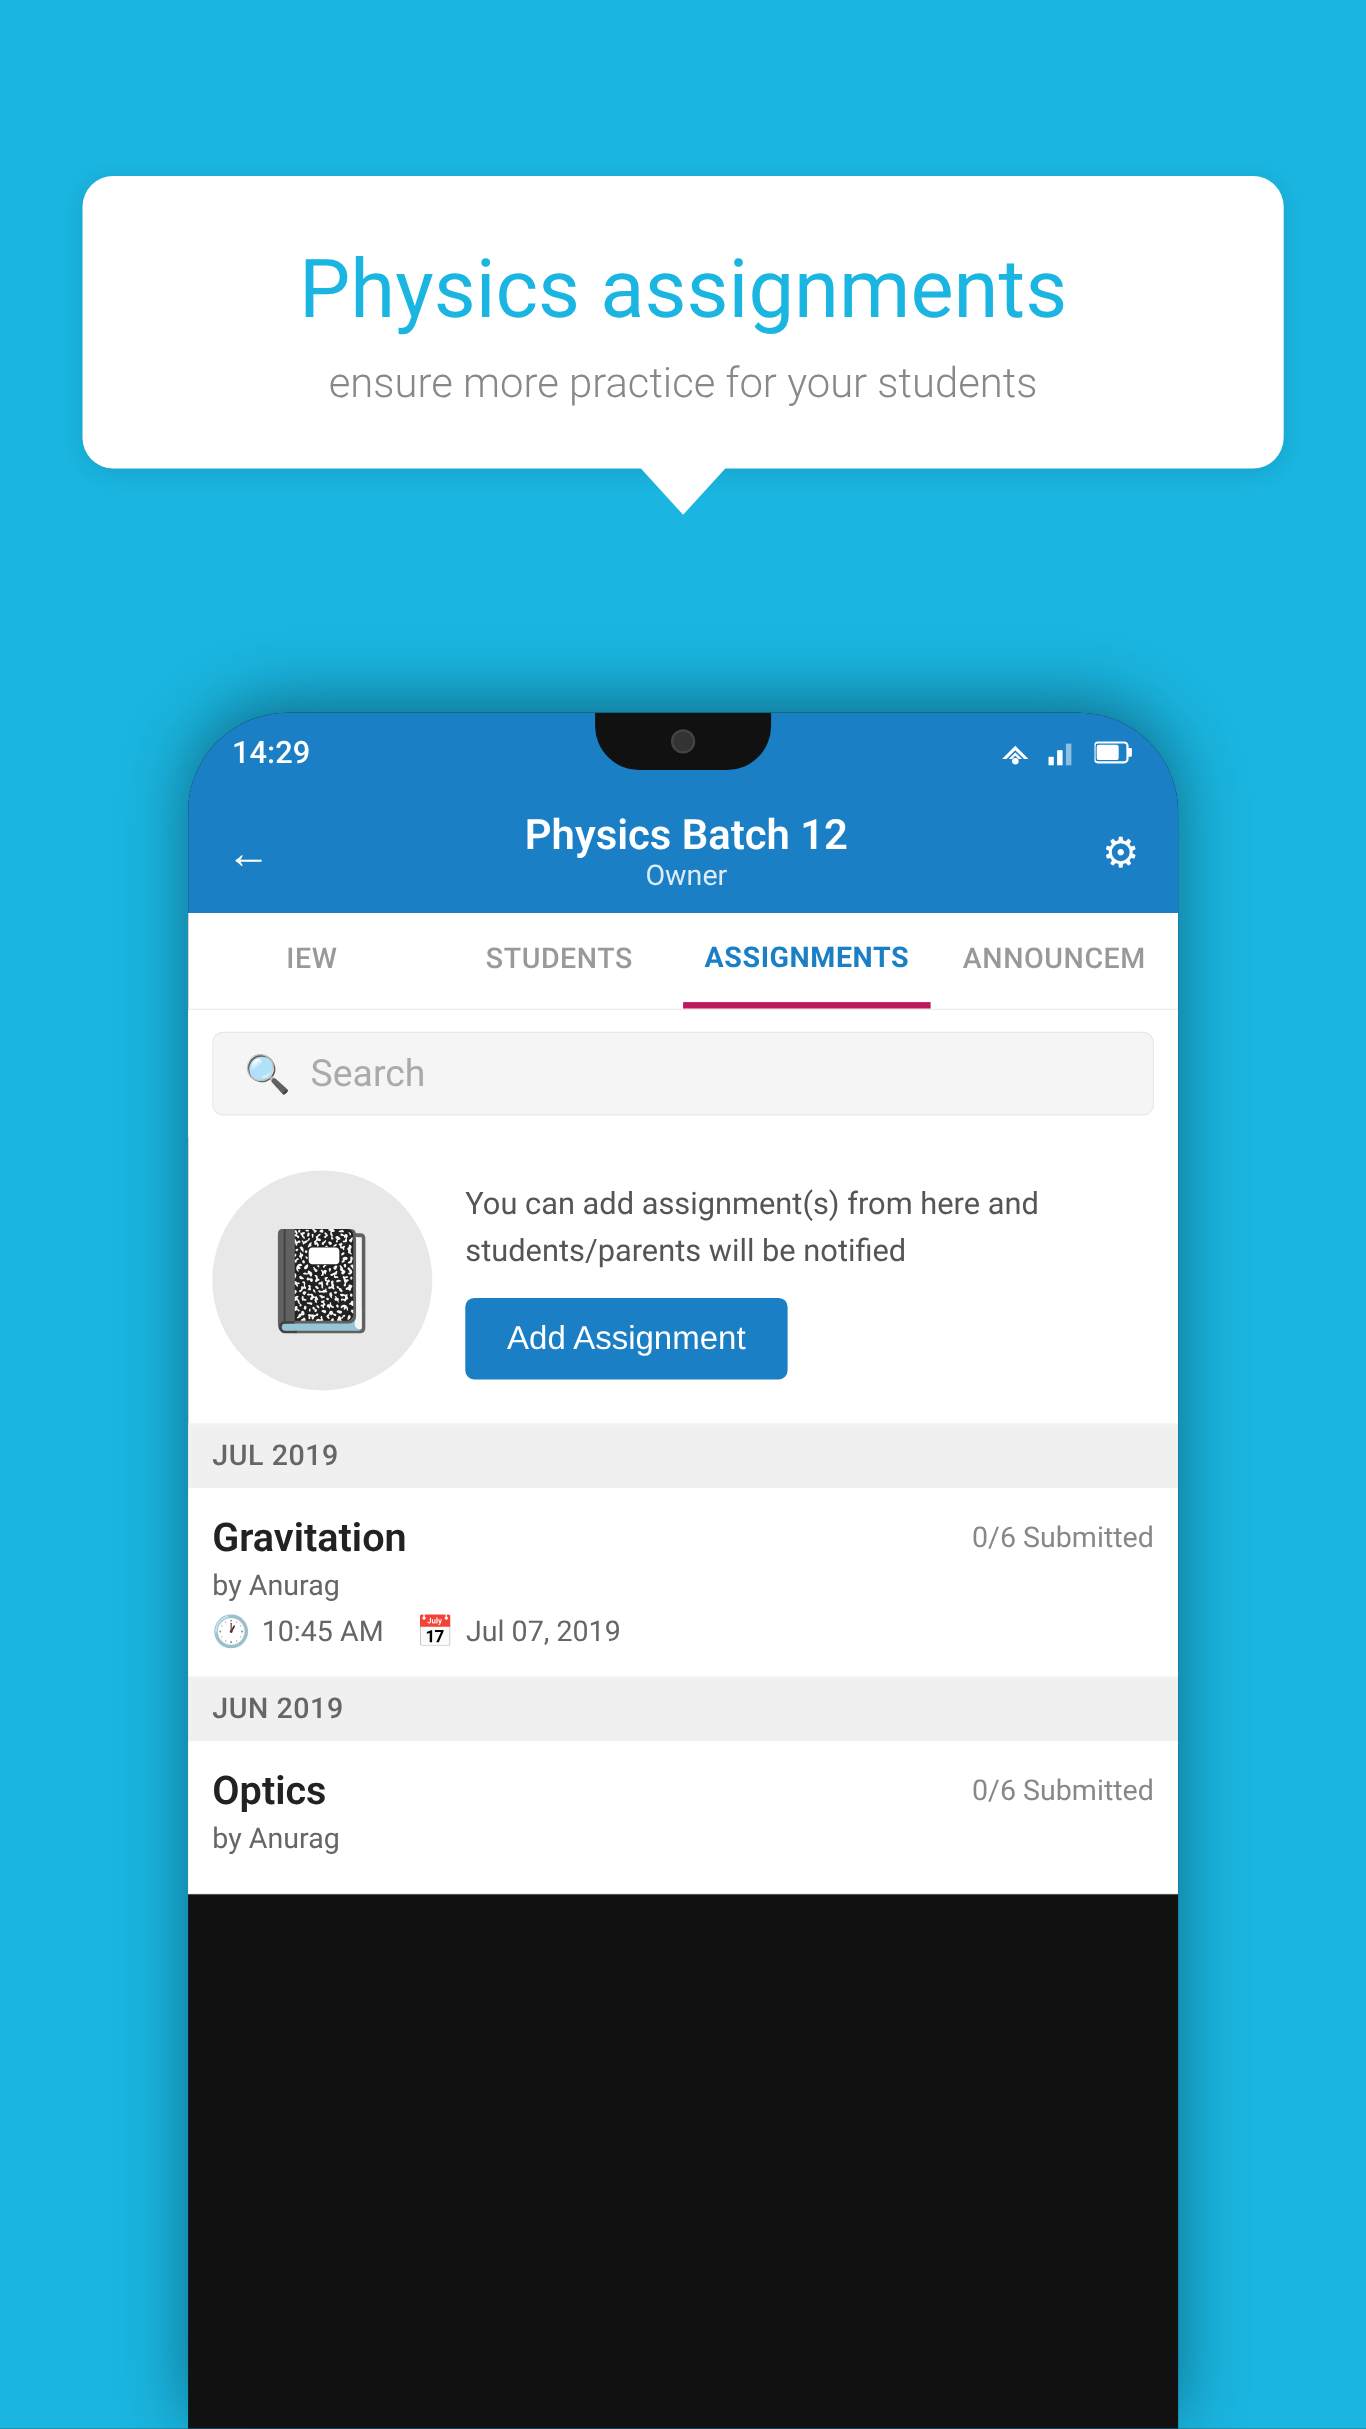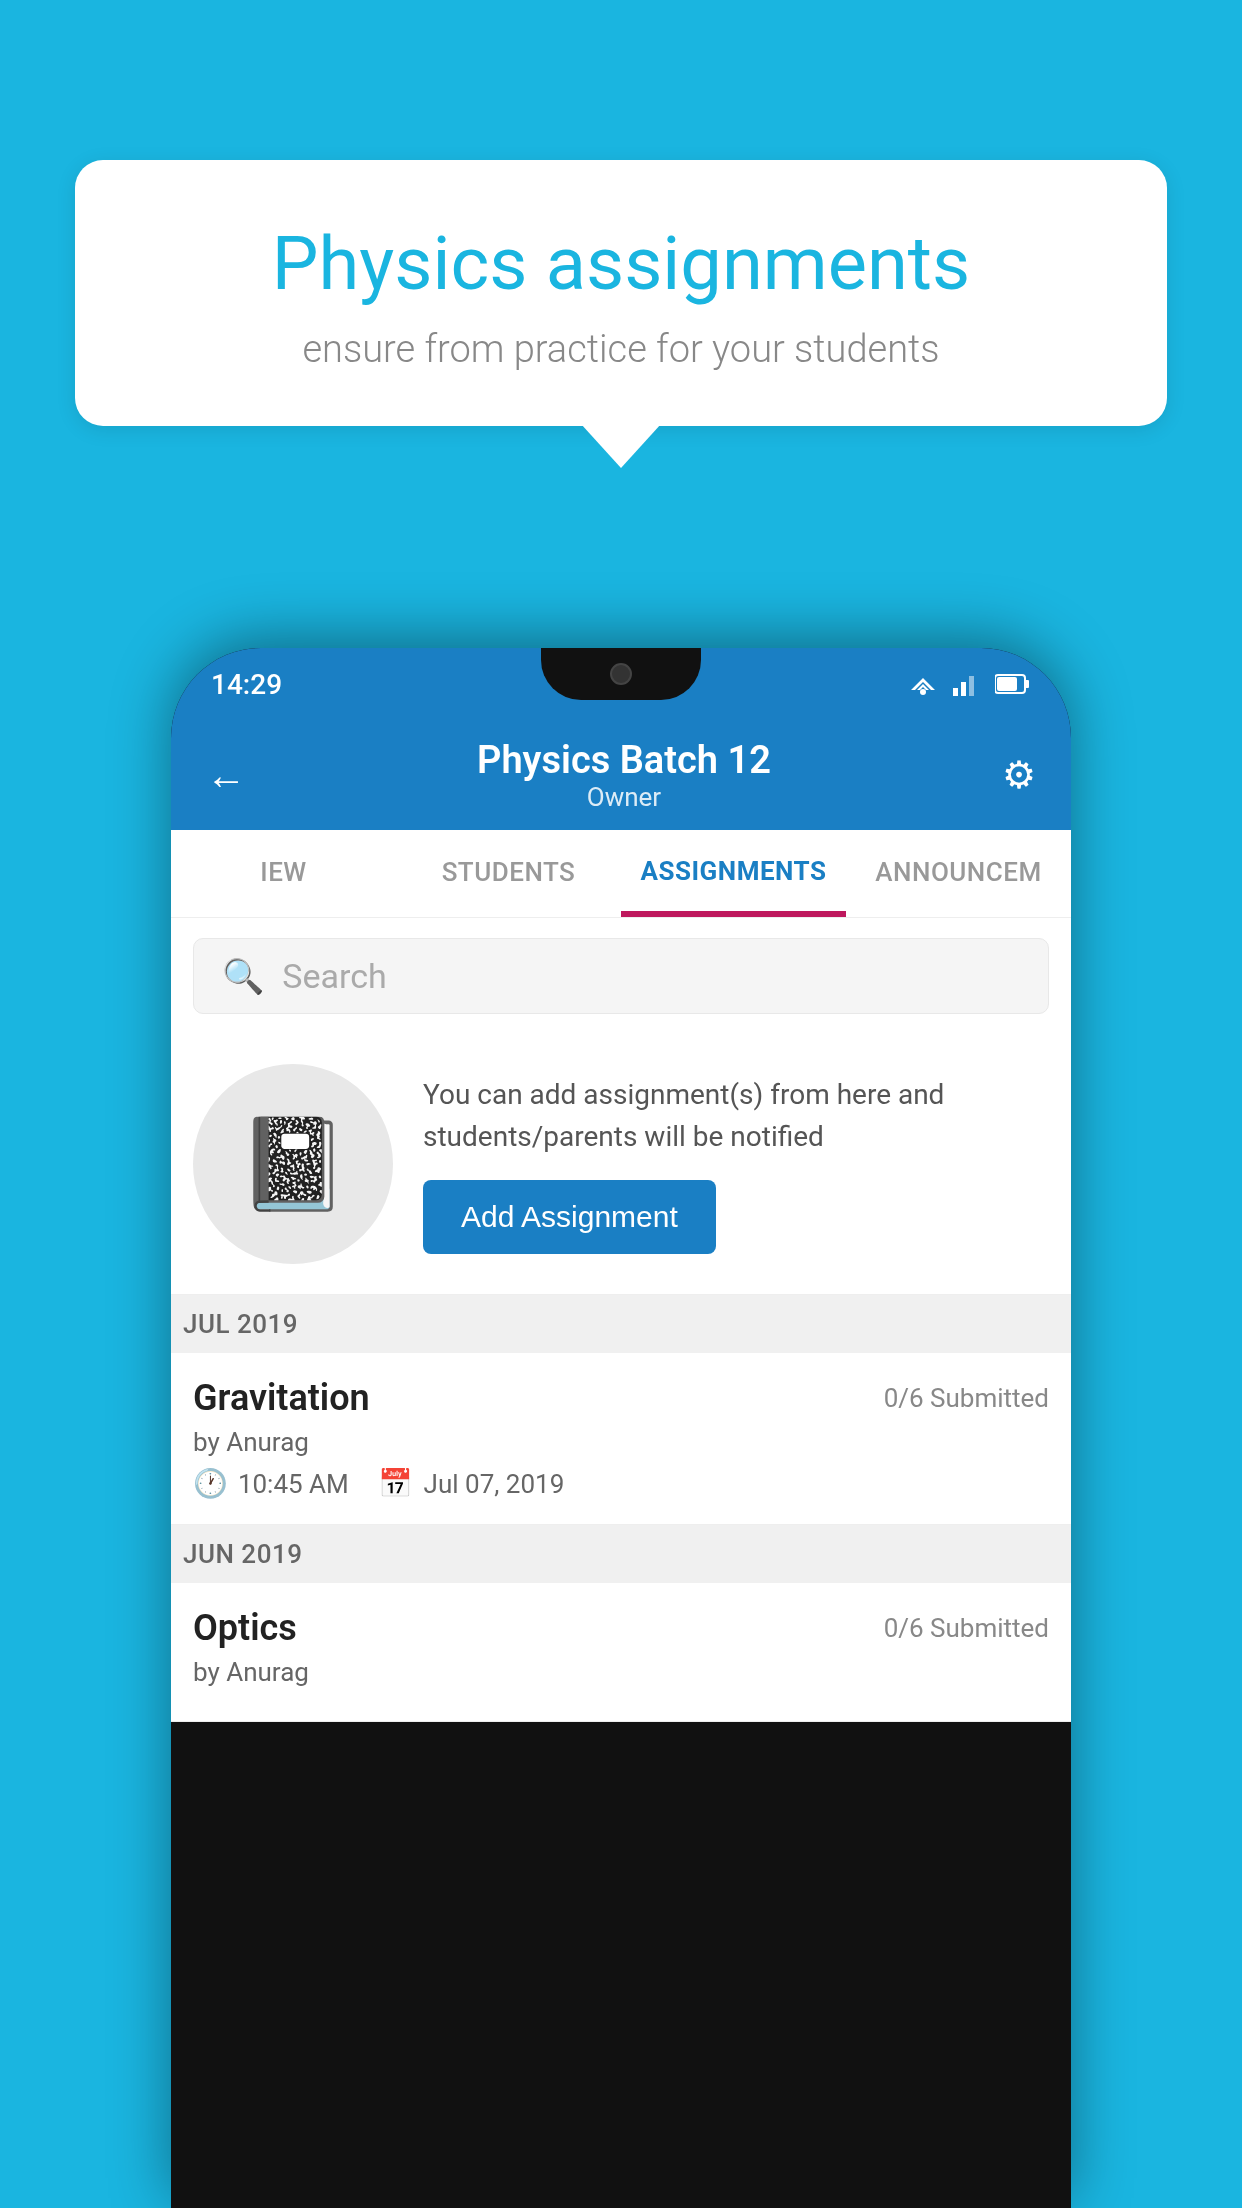--- a/index.html
+++ b/index.html
@@ -263,21 +263,21 @@
       border-radius: 8px;
       padding: 20px 38px;
       font-size: 30px;
       font-weight: 500;
       cursor: pointer;
     }
 
     
     .section-header {
       background: #f0f0f0;
-      padding: 14px 12px;
+      padding: 14px 22px;
       font-size: 26px;
       color: #666;
       font-weight: 500;
       letter-spacing: 0.5px;
     }
 
     
     .assignment-item {
       padding: 24px 22px;
       border-bottom: 1px solid #eee;
@@ -327,21 +327,21 @@
       font-size: 28px;
       color: #888;
     }
   </style>
 </head>
 <body>
 
 <div class="speech-bubble-container">
   <div class="speech-bubble">
     <div class="speech-bubble-title">Physics assignments</div>
-    <div class="speech-bubble-subtitle">ensure from practice for your students</div>
+    <div class="speech-bubble-subtitle">ensure more practice for your students</div>
   </div>
 </div>
 
 <div class="phone-frame">
 
   <div class="phone-status-bar">
     <span class="status-time">14:29</span>
     <div class="notch">
       <div class="notch-camera"></div>
     </div>

